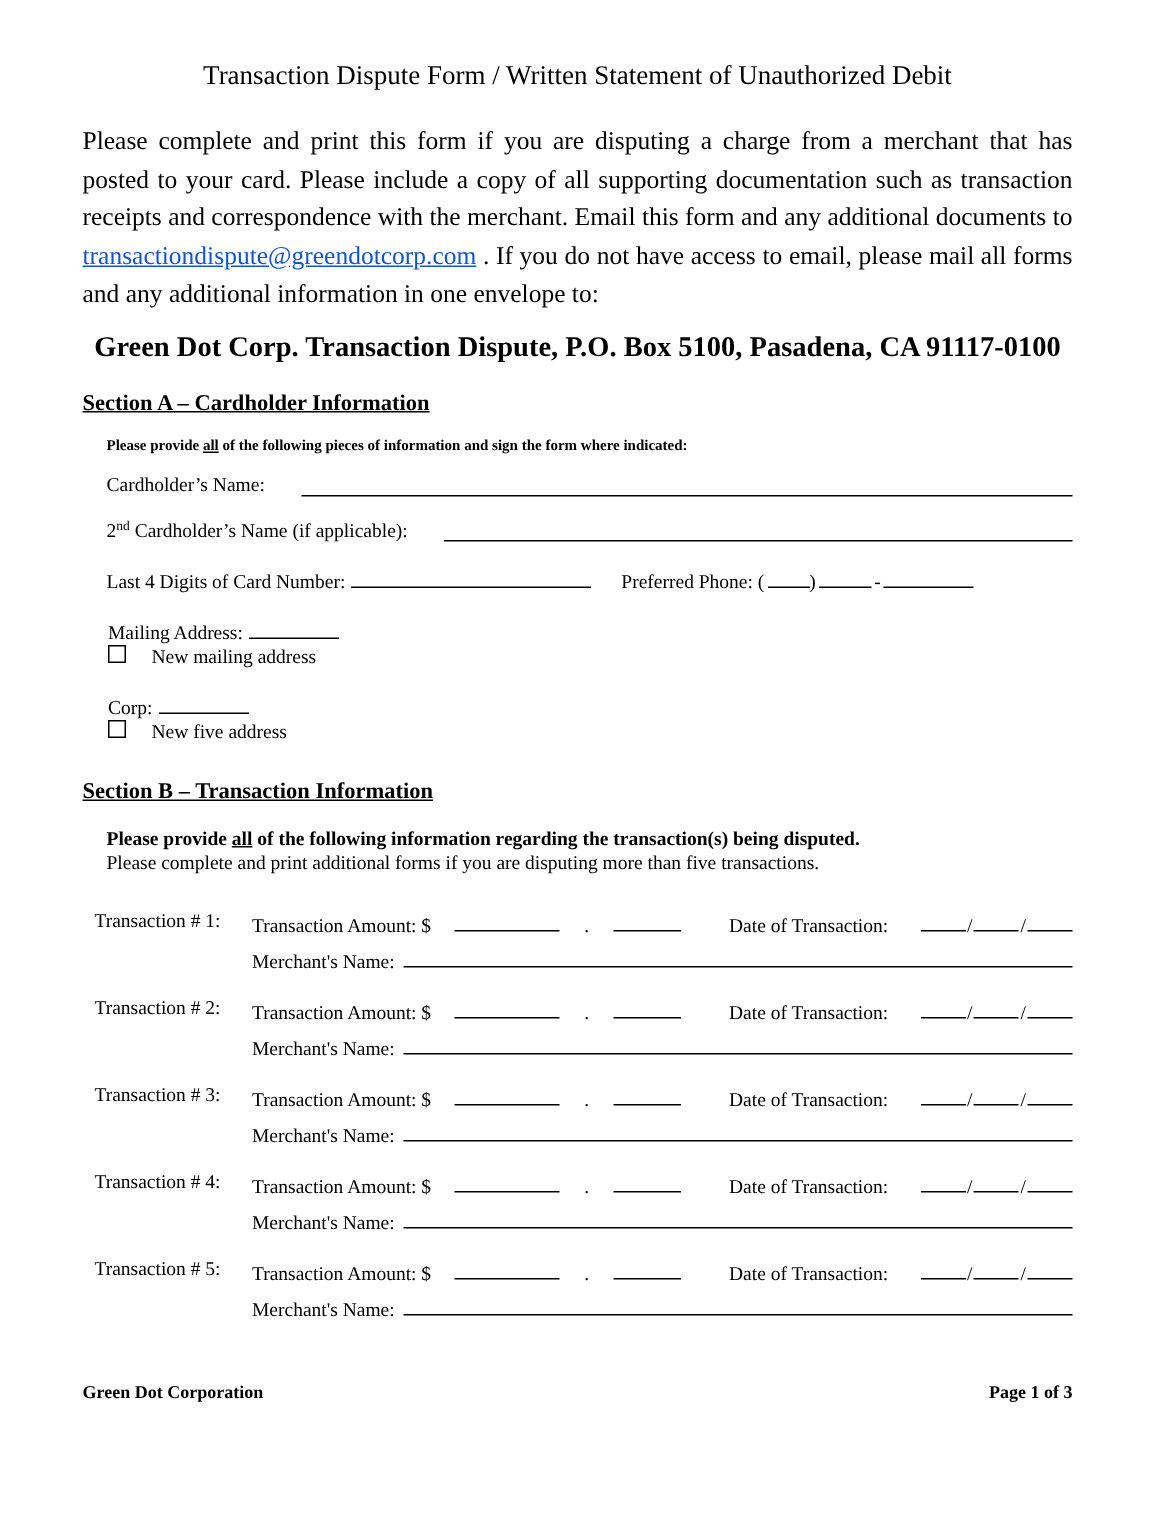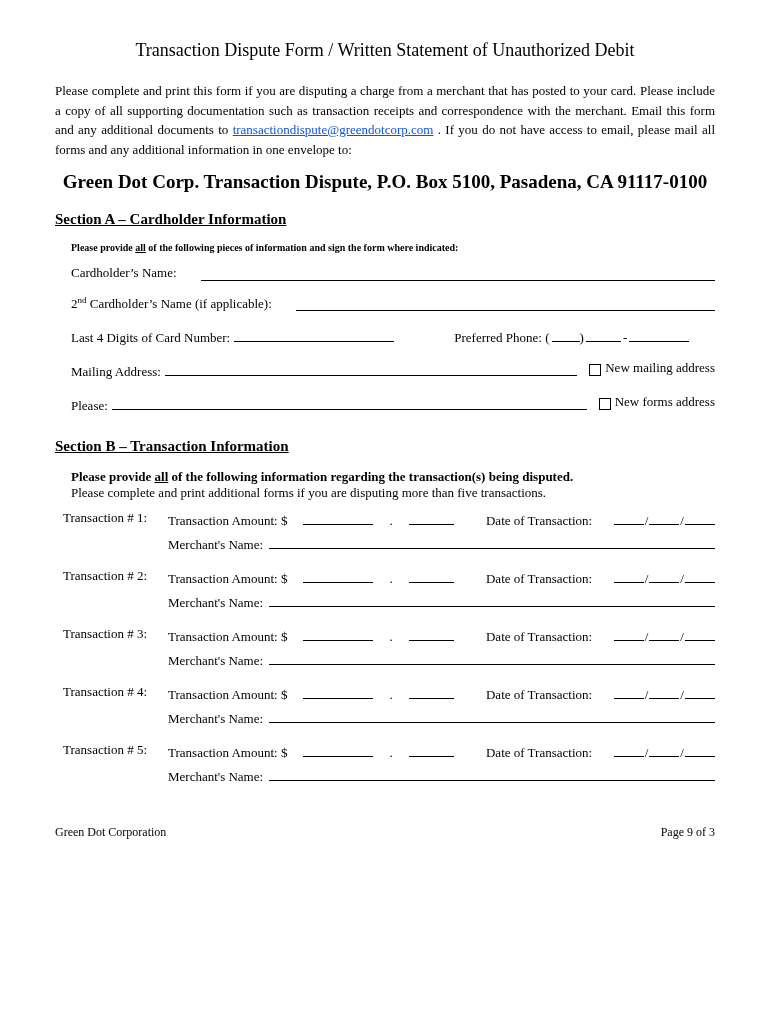--- a/index.html
+++ b/index.html
@@ -19,21 +19,21 @@
     }
 
     .page-title {
       text-align: center;
       font-size: 18px;
       font-weight: normal;
       margin-bottom: 20px;
     }
 
     .intro-text {
-      font-size: 13px;
+      font-size: 17px;
       text-align: justify;
       line-height: 1.5;
       margin-bottom: 12px;
     }
 
     .email-link {
       color: #1155cc;
       text-decoration: underline;
     }
 
@@ -86,21 +86,20 @@
       flex: 1;
       min-width: 60px;
       height: 16px;
     }
 
     .field-row-split {
       display: flex;
       align-items: baseline;
       margin-bottom: 14px;
       margin-left: 16px;
-      gap: 40px;
     }
 
     .field-left {
       display: flex;
       align-items: baseline;
       flex: 0 0 auto;
     }
 
     .field-right {
       display: flex;
@@ -147,33 +146,35 @@
       width: 60px;
       height: 16px;
       display: inline-block;
     }
 
     .checkbox-row {
       display: flex;
       align-items: baseline;
       margin-bottom: 14px;
       margin-left: 16px;
+      flex-direction: column;
     }
 
     .checkbox-left {
       display: flex;
       align-items: baseline;
       flex: 1;
     }
 
     .checkbox-right {
       display: flex;
-      align-items: flex-end;
-      white-space: nowrap;
-      margin-left: 12px;
+      align-items: flex-start;
+      white-space: nowrap;
+      margin-left: 1px;
+      gap: 13px;
     }
 
     .checkbox-box {
       width: 12px;
       height: 12px;
       border: 1px solid #000;
       display: inline-block;
       margin-right: 4px;
       flex-shrink: 0;
       vertical-align: middle;
@@ -184,21 +185,21 @@
     }
 
     .superscript {
       font-size: 9px;
       vertical-align: super;
     }
 
     
     .section-b-instruction {
       margin-left: 16px;
-      margin-bottom: 8px;
+      margin-bottom: 22px;
       font-family: Liberation Serif, serif;
     }
 
     .section-b-instruction .bold-part {
       font-weight: bold;
       font-size: 13px;
     }
 
     .section-b-instruction .bold-part .underline {
       text-decoration: underline;
@@ -293,20 +294,21 @@
       flex: 1;
       height: 16px;
       min-width: 80px;
     }
 
     .footer {
       display: flex;
       justify-content: space-between;
       margin-top: 40px;
       font-size: 12px;
+      font-weight: bold;
     }
 
     .footer-left {
       font-size: 12px;
     }
 
     .footer-right {
       font-size: 12px;
     }
   </style>
@@ -363,26 +365,26 @@
       <div class="field-line"></div>
     </div>
     <div class="checkbox-right">
       <div class="checkbox-box"></div>
       <span class="checkbox-label">New mailing address</span>
     </div>
   </div>
 
   <div class="checkbox-row">
     <div class="checkbox-left">
-      <span class="field-label">Please:</span>
+      <span class="field-label">Corp:</span>
       <div class="field-line"></div>
     </div>
     <div class="checkbox-right">
       <div class="checkbox-box"></div>
-      <span class="checkbox-label">New forms address</span>
+      <span class="checkbox-label">New five address</span>
     </div>
   </div>
 </div>
 
 <div class="section-block">
   <div class="section-header">Section B –  Transaction Information</div>
 
   <div class="section-b-instruction">
     <div class="bold-part">
       Please provide <span class="underline">all</span> of the following information regarding the transaction(s) being disputed.
@@ -506,14 +508,14 @@
       <div class="transaction-row2">
         <span class="merchant-label">Merchant's Name:</span>
         <div class="merchant-line" style="margin-left:6px;"></div>
       </div>
     </div>
   </div>
 </div>
 
 <div class="footer">
   <span class="footer-left">Green Dot Corporation</span>
-  <span class="footer-right">Page 9 of 3</span>
+  <span class="footer-right">Page 1 of 3</span>
 </div>
 
 </body></html>

